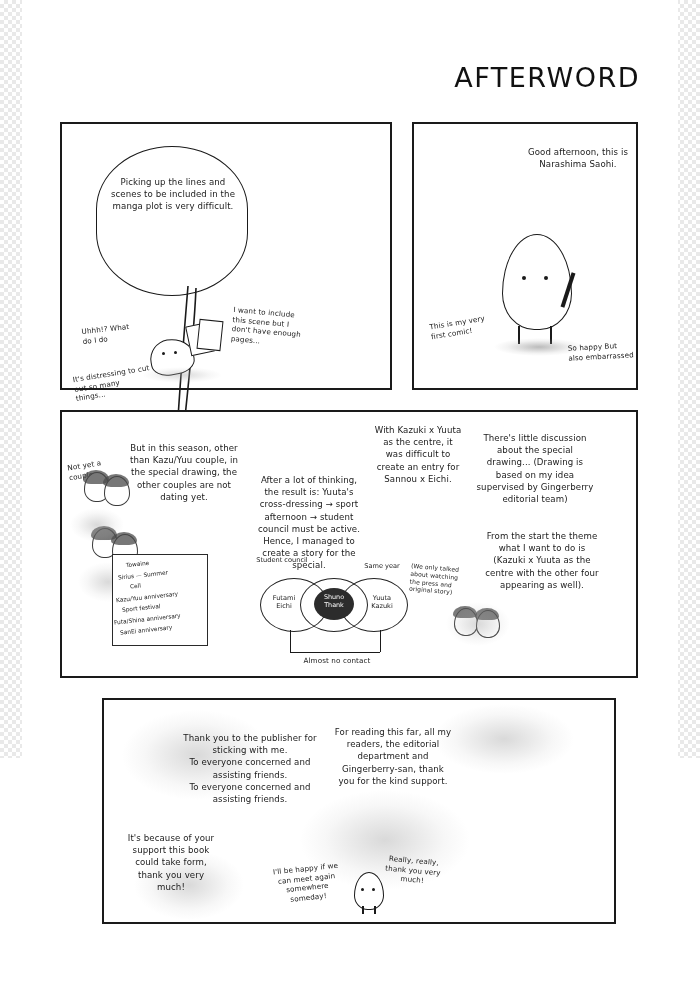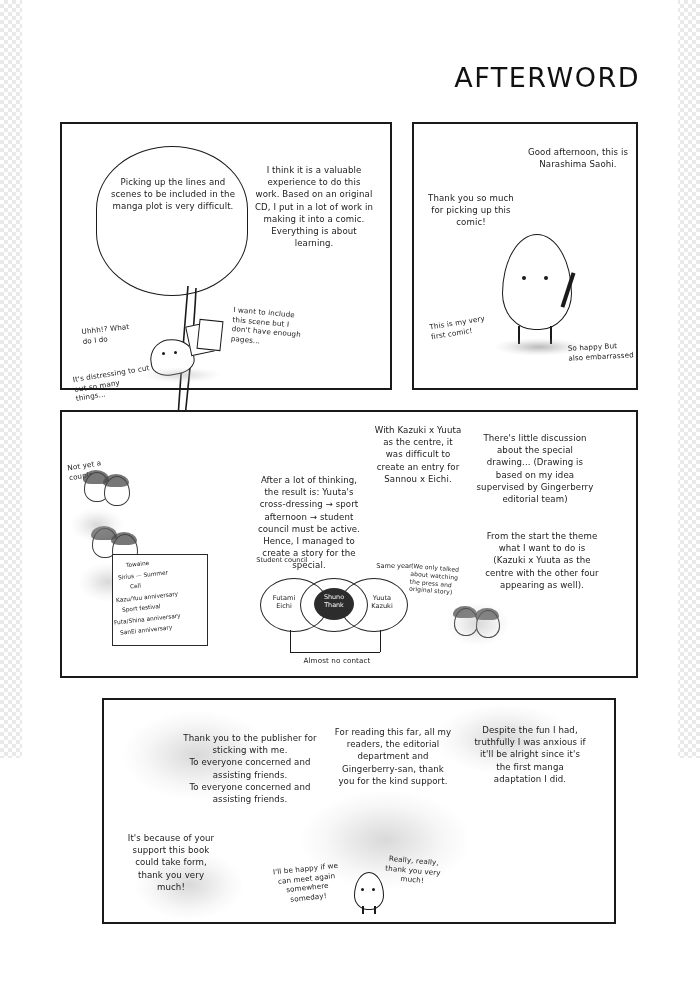--- a/index.html
+++ b/index.html
@@ -186,59 +186,58 @@
 
     <div class="bubble" style="left:34px; top:22px; width:152px; height:150px;"></div>
 
     <svg style="position:absolute; left:96px; top:160px; width:40px; height:160px;" viewBox="0 0 40 160">
       <path d="M30 2 C26 50, 22 100, 19 150" stroke="#1a1a1a" stroke-width="1.6" fill="none"></path>
       <path d="M38 4 C36 52, 30 104, 25 152" stroke="#1a1a1a" stroke-width="1.6" fill="none"></path>
     </svg>
 
     <div class="txt" style="left:46px; top:52px; width:130px;">Picking up the lines and scenes to be included in the manga plot is very difficult.</div>
 
-    <div class="txt" style="left:193px; top:40px; width:118px; text-align:center;">I think it is a valuable experience to do this work. Based on an original CD, I put in a lot of work in making it into a comic. Everything is about learning.</div>
 
     <div class="txt small left rot-b" style="left:12px; top:245px; width:78px;">It's distressing to cut out so many things...</div>
 
     <div class="txt small left rot-a" style="left:20px; top:200px; width:56px;">Uhhh!? What do I do</div>
 
     <div class="txt small left rot-c" style="left:170px; top:184px; width:70px;">I want to include this scene but I don't have enough pages...</div>
 
     <div class="blob" style="left:88px; top:215px; width:42px; height:34px; border-radius:50% 60% 45% 45% / 60% 60% 40% 40%; transform:rotate(-10deg);"></div>
     <div class="eye" style="left:100px; top:228px;"></div>
     <div class="eye" style="left:112px; top:227px;"></div>
     <div class="sq" style="left:126px; top:200px; width:22px; height:28px;"></div>
     <div class="sq" style="left:136px; top:196px; width:22px; height:28px; transform:rotate(6deg);"></div>
     <div class="smudge" style="left:80px; top:243px; width:80px; height:16px;"></div>
   </div>
 
   <div class="panel" style="left:412px; top:122px; width:226px; height:268px;">
 
     <div class="txt" style="left:112px; top:22px; width:104px;">Good afternoon, this is Narashima Saohi.</div>
 
-    <div class="txt" style="left:12px; top:68px; width:90px;">Thank you so much for picking up this comic!</div>
 
     <div class="blob" style="left:88px; top:110px; width:68px; height:94px;"></div>
     <div class="eye" style="left:108px; top:152px; width:4px; height:4px;"></div>
     <div class="eye" style="left:130px; top:152px; width:4px; height:4px;"></div>
     <div class="pen" style="left:152px; top:148px; width:4px; height:36px;"></div>
     <div class="leg" style="left:104px; top:202px; height:18px;"></div>
     <div class="leg" style="left:136px; top:202px; height:18px;"></div>
     <div class="smudge dark" style="left:80px; top:214px; width:90px; height:18px;"></div>
 
     <div class="txt small left rot-b" style="left:16px; top:194px; width:56px;">This is my very first comic!</div>
 
     <div class="txt small left rot-d" style="left:154px; top:218px; width:66px;">So happy But also embarrassed</div>
   </div>
 
   <div class="panel" style="left:60px; top:410px; width:578px; height:268px;">
 
     <div class="txt small left rot-b" style="left:6px; top:48px; width:44px;">Not yet a couple</div>
 
+    <div class="txt" style="left:62px; top:30px; width:120px;">But in this season, other than Kazu/Yuu couple, in the special drawing, the other couples are not dating yet.</div>
 
     <div class="txt" style="left:192px; top:62px; width:110px;">After a lot of thinking, the result is: Yuuta's cross-dressing → sport afternoon → student council must be active. Hence, I managed to create a story for the special.</div>
 
     <div class="txt" style="left:312px; top:12px; width:88px;">With Kazuki x Yuuta as the centre, it was difficult to create an entry for Sannou x Eichi.</div>
 
     <div class="txt" style="left:412px; top:20px; width:122px;">There's little discussion about the special drawing... (Drawing is based on my idea supervised by Gingerberry editorial team)</div>
 
     <div class="txt" style="left:420px; top:118px; width:120px;">From the start the theme what I want to do is (Kazuki x Yuuta as the centre with the other four appearing as well).</div>
 
     <div class="head" style="left:22px; top:60px; width:24px; height:28px;"></div>
@@ -255,21 +254,21 @@
     <div class="memo" style="left:50px; top:142px; width:96px; height:92px;"></div>
     <div class="memo-line rot-a" style="left:64px; top:148px;">Towaine</div>
     <div class="memo-line rot-a" style="left:56px; top:159px;">Sirius — Summer</div>
     <div class="memo-line rot-a" style="left:68px; top:170px;">Cell</div>
     <div class="memo-line rot-a" style="left:54px; top:181px;">Kazu/Yuu anniversary</div>
     <div class="memo-line rot-a" style="left:60px; top:192px;">Sport festival</div>
     <div class="memo-line rot-a" style="left:52px; top:203px;">Futa/Shina anniversary</div>
     <div class="memo-line rot-a" style="left:58px; top:214px;">SanEi anniversary</div>
 
     <div class="venn-label" style="left:194px; top:144px; width:52px;">Student council</div>
-    <div class="venn-label" style="left:310px; top:150px; width:44px;">Same year</div>
+    <div class="venn-label" style="left:298px; top:150px; width:44px;">Same year</div>
 
     <div class="venn" style="left:198px; top:166px; width:66px; height:52px;"></div>
     <div class="venn" style="left:238px; top:166px; width:66px; height:52px;"></div>
     <div class="venn" style="left:278px; top:166px; width:66px; height:52px;"></div>
 
     <div class="venn-label" style="left:202px; top:182px; width:40px;">Futami Eichi</div>
     <div class="venn-center-fill" style="left:252px; top:176px; width:40px; height:32px;"></div>
     <div class="venn-center-label" style="left:254px; top:182px; width:36px;">Shuno Thank</div>
     <div class="venn-label" style="left:300px; top:182px; width:40px;">Yuuta Kazuki</div>
 
@@ -293,21 +292,20 @@
     <div class="smudge" style="left:196px; top:90px; width:170px; height:100px;"></div>
     <div class="smudge" style="left:330px; top:4px; width:140px; height:70px;"></div>
     <div class="smudge" style="left:30px; top:150px; width:110px; height:70px;"></div>
 
     <div class="txt" style="left:76px; top:32px; width:140px; white-space:pre-line;">Thank you to the publisher for sticking with me.
 To everyone concerned and assisting friends.
 To everyone concerned and assisting friends.</div>
 
     <div class="txt" style="left:230px; top:26px; width:118px;">For reading this far, all my readers, the editorial department and Gingerberry-san, thank you for the kind support.</div>
 
-    <div class="txt" style="left:370px; top:24px; width:112px;">Despite the fun I had, truthfully I was anxious if it'll be alright since it's the first manga adaptation I did.</div>
 
     <div class="txt" style="left:22px; top:132px; width:90px;">It's because of your support this book could take form, thank you very much!</div>
 
     <div class="txt small rot-a" style="left:164px; top:164px; width:78px;">I'll be happy if we can meet again somewhere someday!</div>
 
     <div class="txt small rot-c" style="left:278px; top:156px; width:62px;">Really, really, thank you very much!</div>
 
     <div class="blob" style="left:250px; top:172px; width:28px; height:36px;"></div>
     <div class="eye" style="left:257px; top:188px;"></div>
     <div class="eye" style="left:268px; top:188px;"></div>

